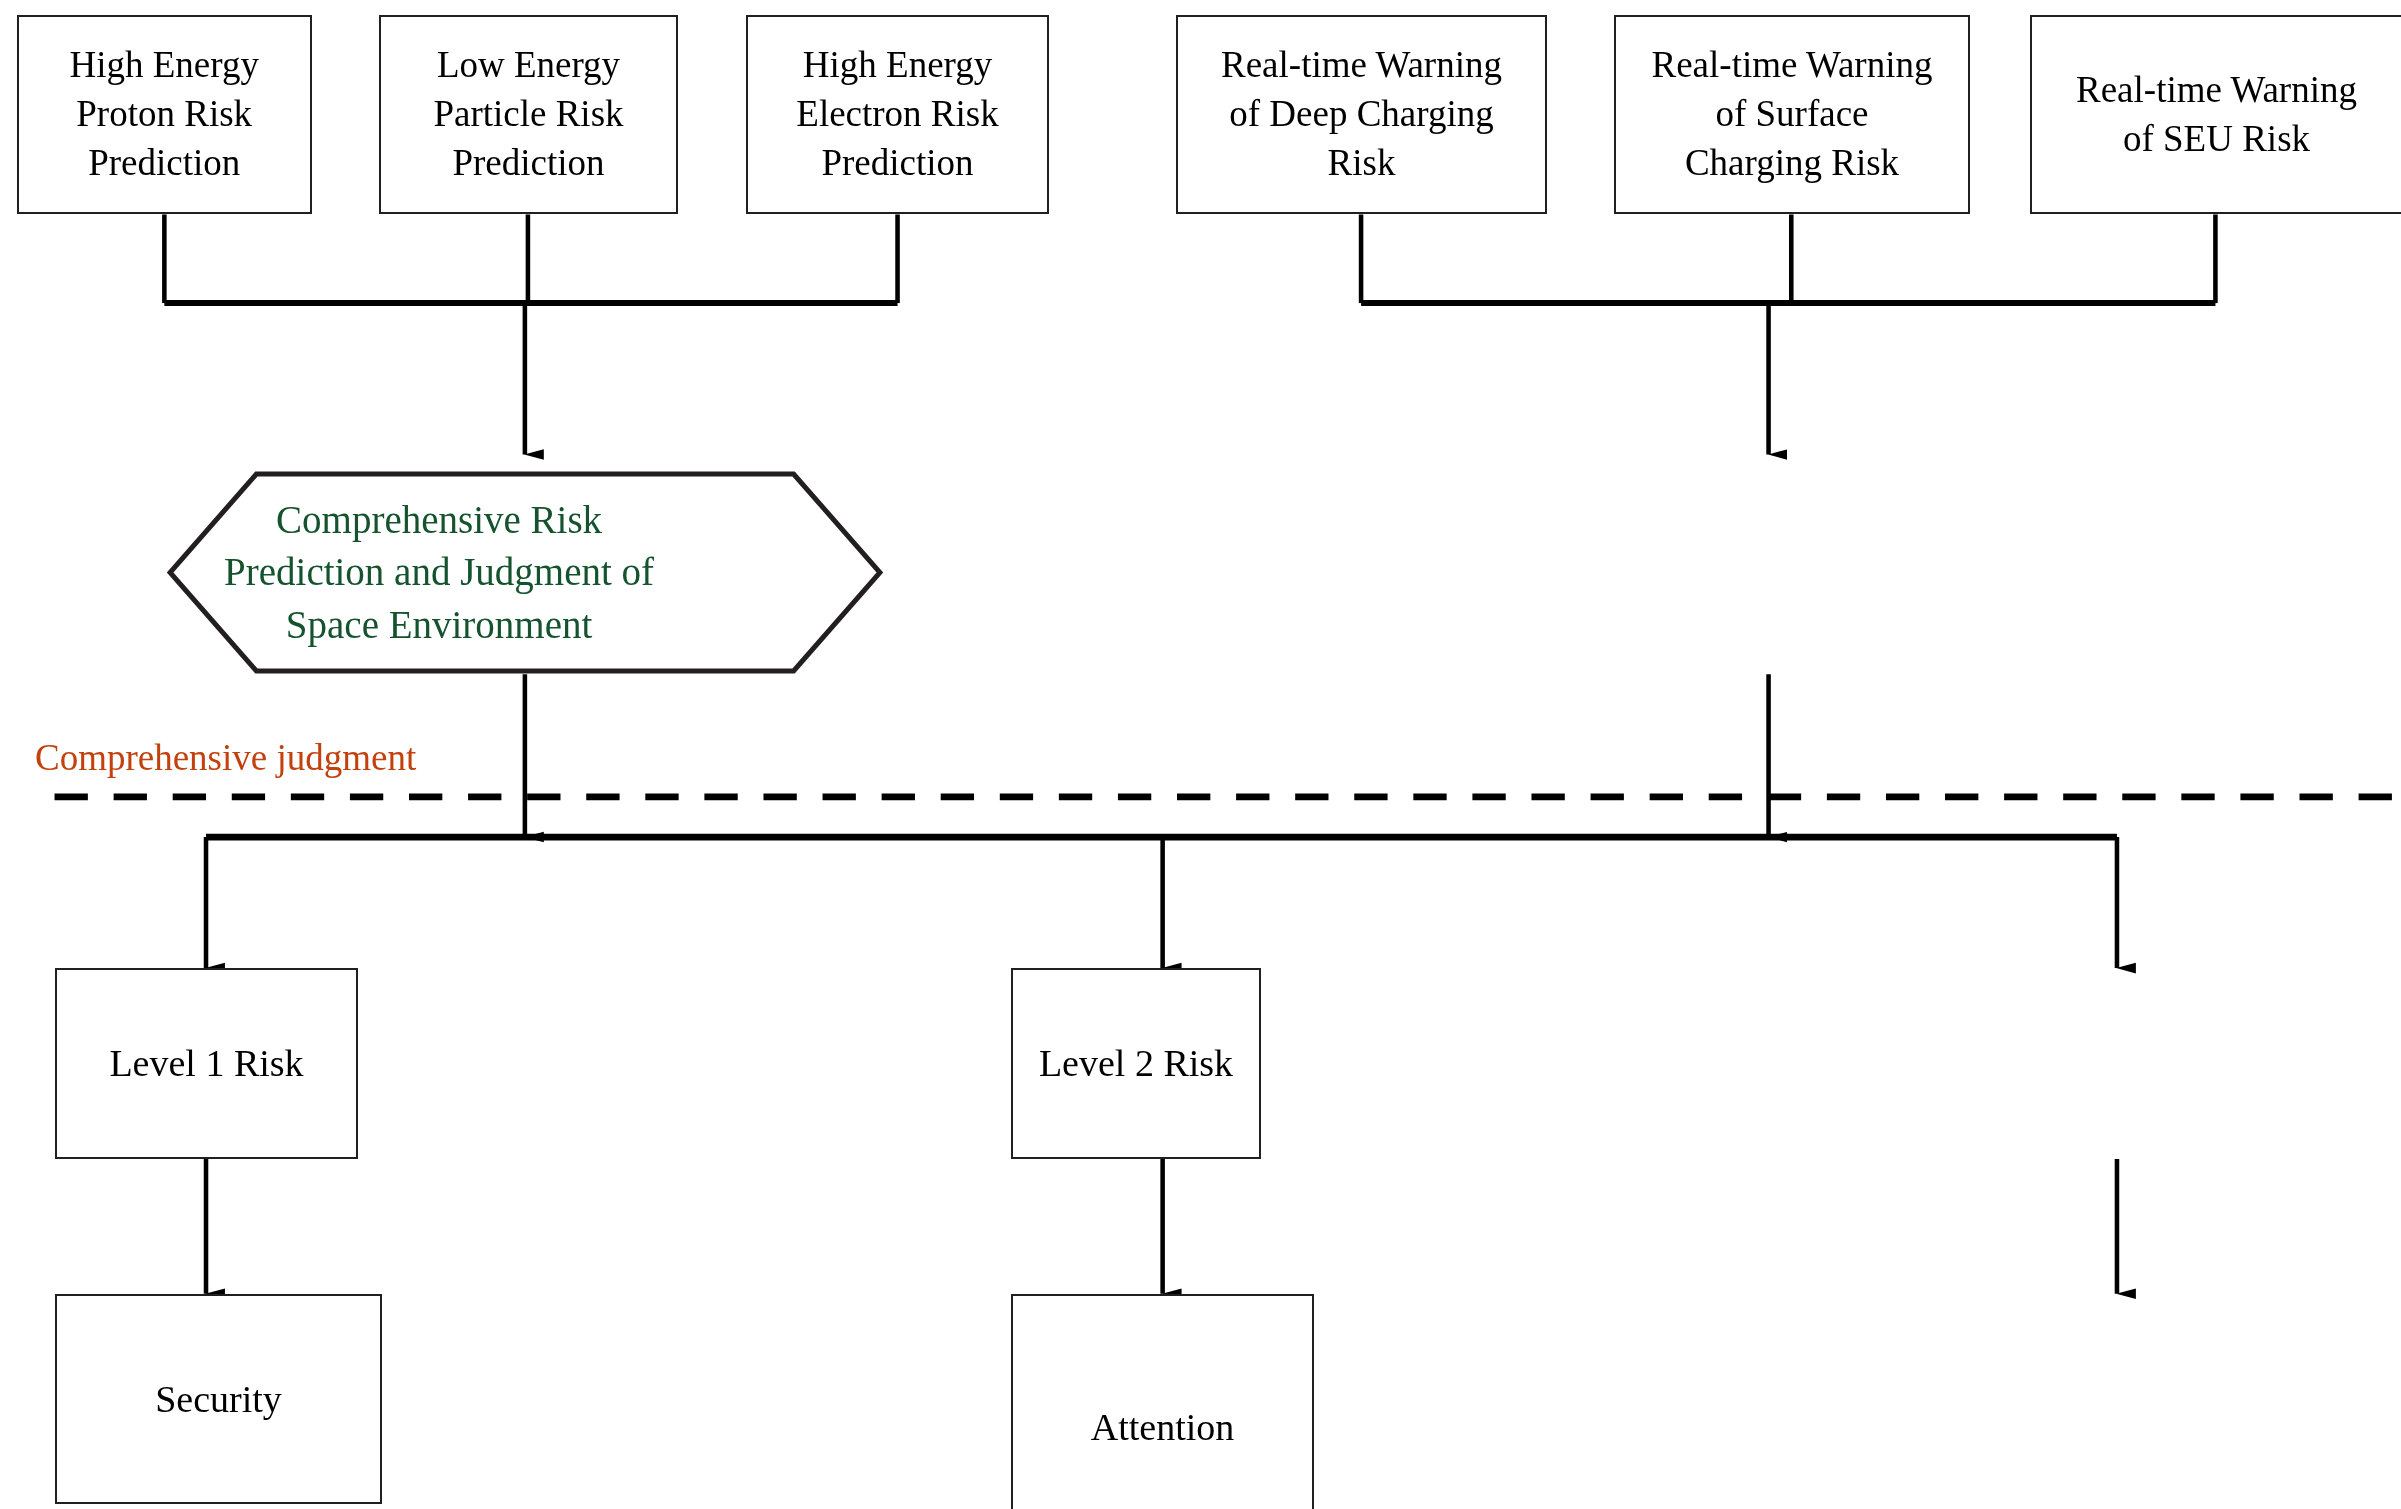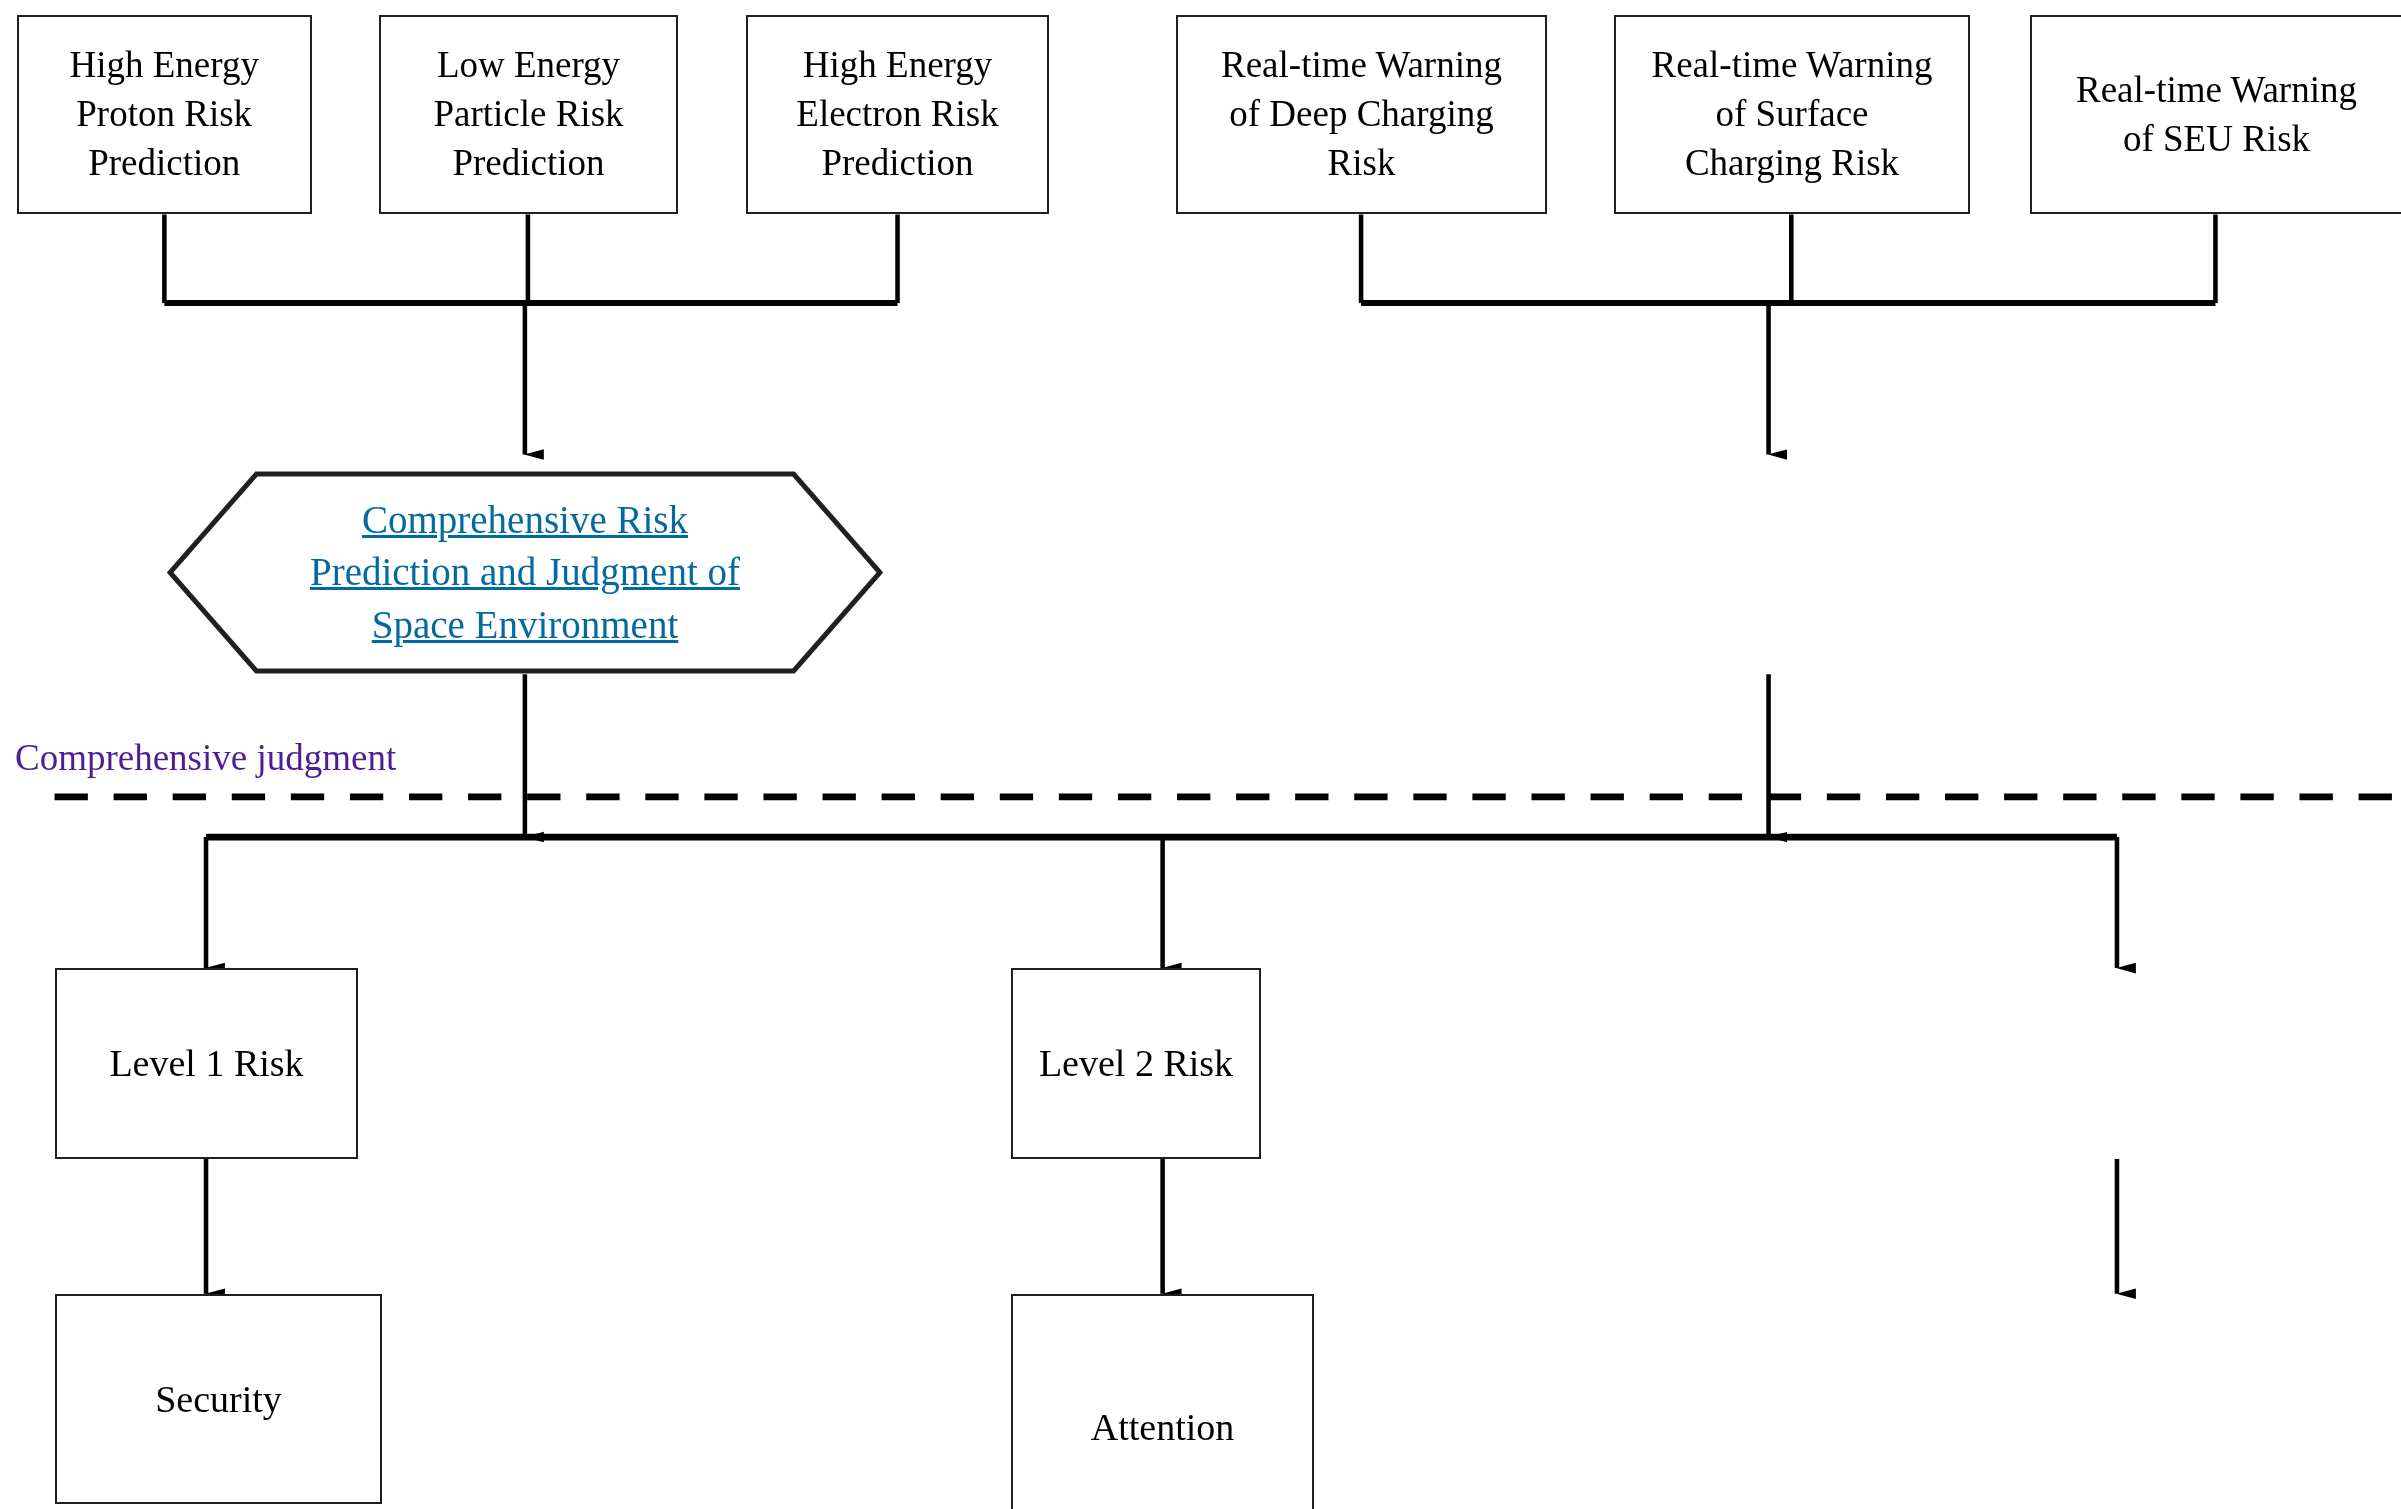--- a/index.html
+++ b/index.html
@@ -39,49 +39,49 @@
     width: 100%;
     padding: 0 7.6px;
     line-height: 1.32;
     white-space: pre-line;
   }
   .hex {
     position: absolute;
     box-sizing: border-box;
     display: flex;
     align-items: center;
-    justify-content: center;
+    justify-content: flex-start;
     text-align: center;
-    color: #0369a1;
+    color: #14532d;
     background: #ffffff;
     border: none;
     z-index: 3;
-    text-decoration: underline;
   }
   .hex-shape {
     position: absolute;
     left: 0;
     top: 0;
     width: 100%;
     height: 100%;
     z-index: 1;
   }
   .hex-text {
     position: relative;
     z-index: 2;
     display: block;
     width: 76%;
     line-height: 1.34;
     white-space: pre-line;
   }
   .section-label {
     position: absolute;
-    color: #4c1d95;
+    color: #c2410c;
     white-space: nowrap;
     z-index: 4;
+    margin-left: 20px;
   }
   .fs-top { font-size: 37px; }
   .fs-hex { font-size: 39px; }
   .fs-level { font-size: 38px; }
   .fs-out { font-size: 38px; }
   .fs-label { font-size: 37px; }
 </style>
 </head>
 <body>
 

